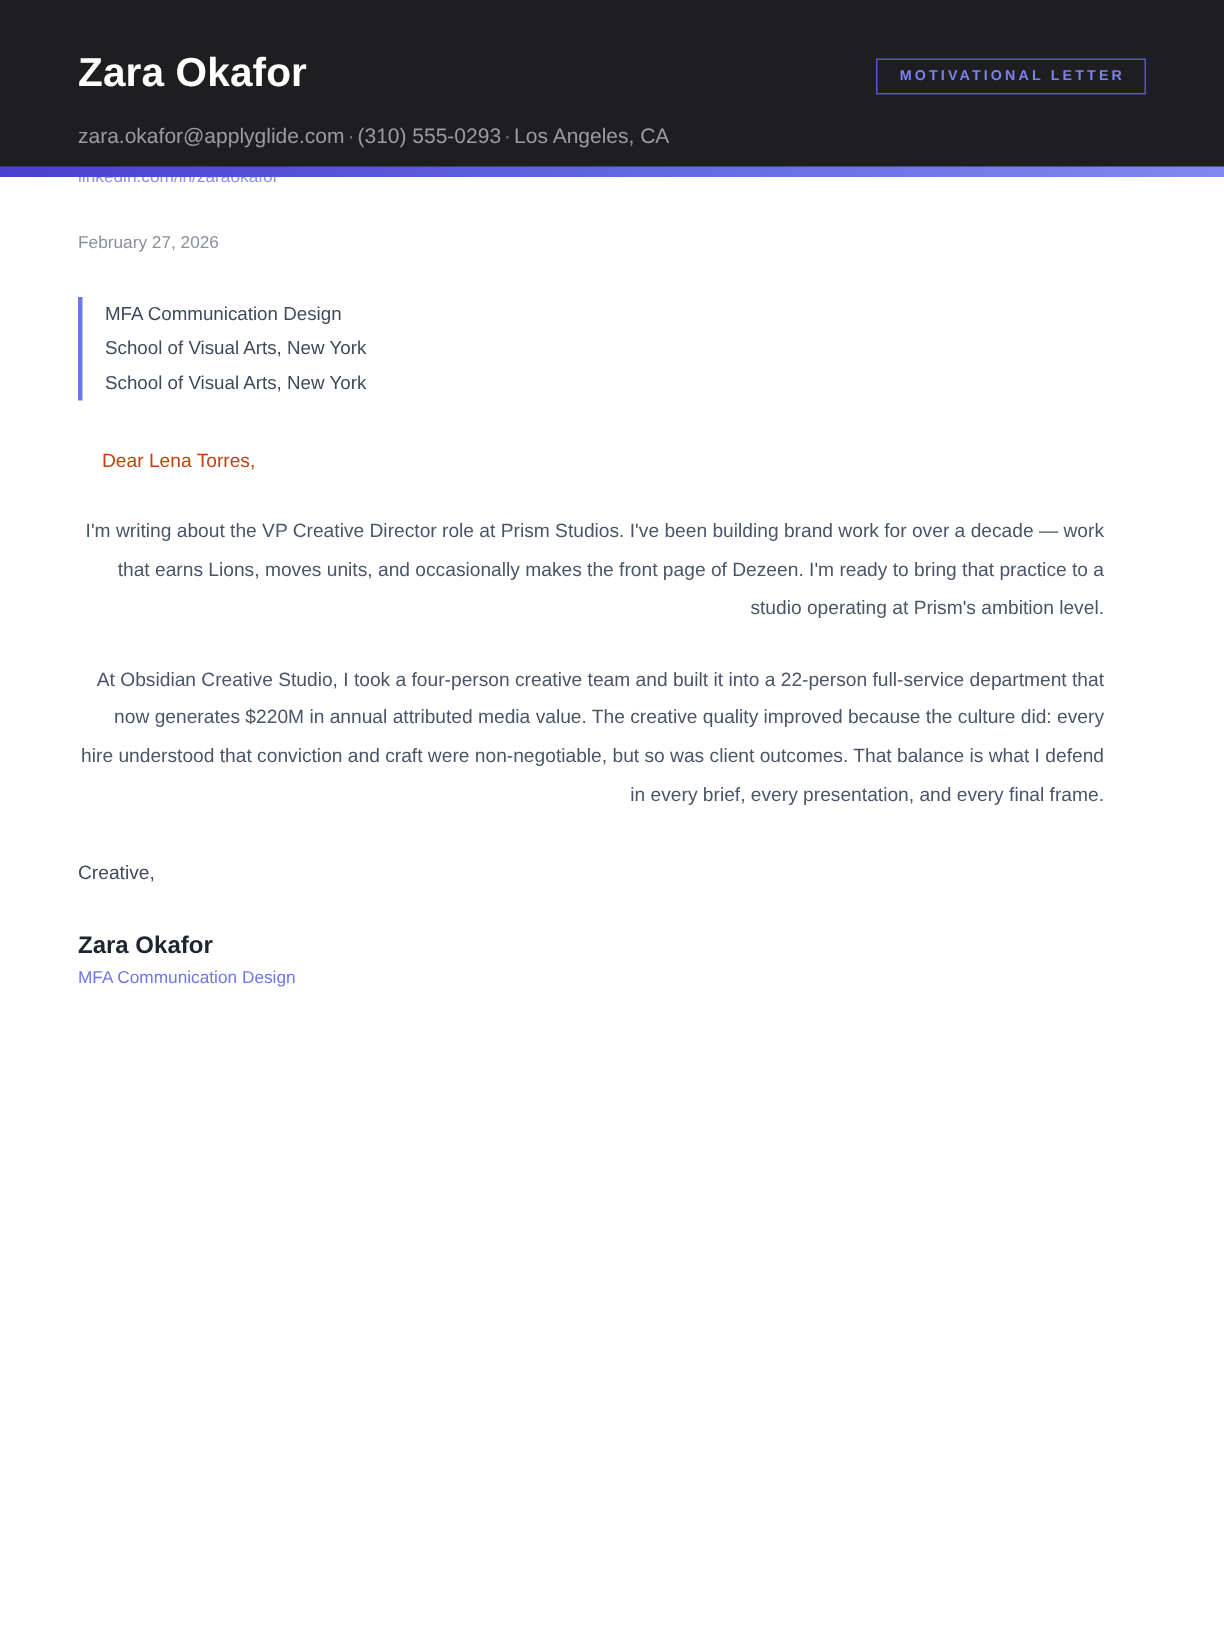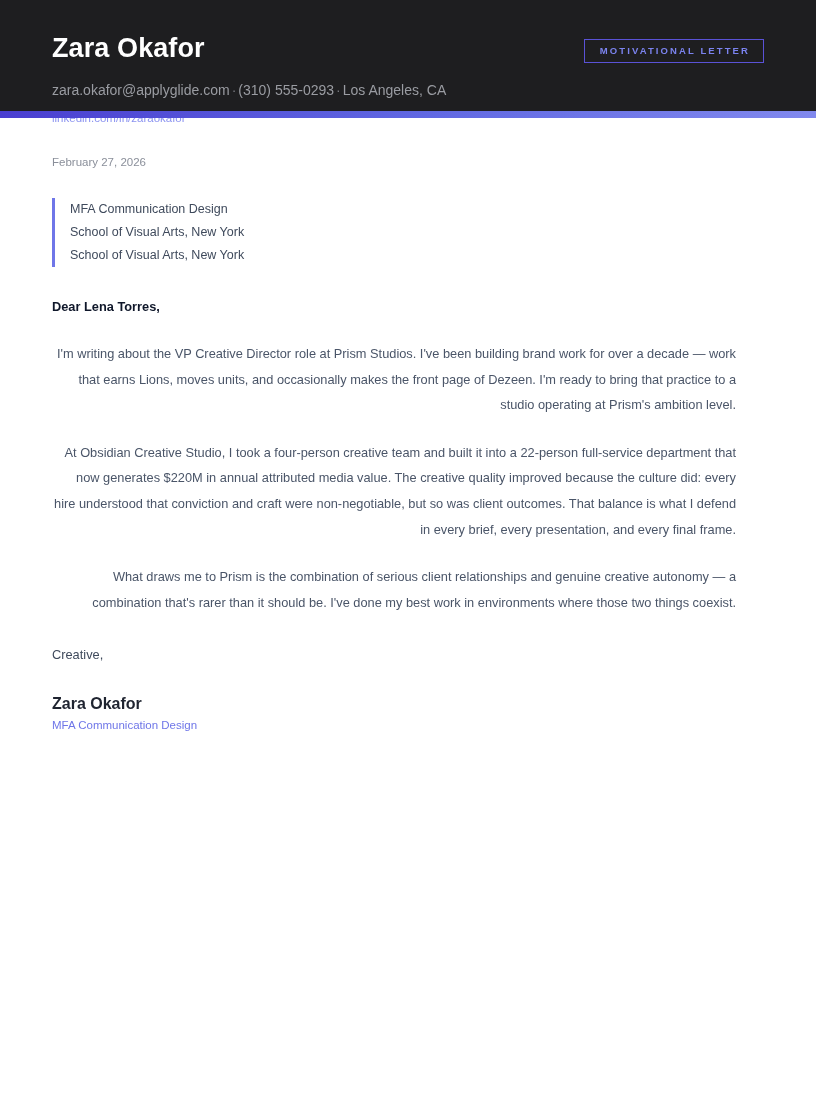--- a/index.html
+++ b/index.html
@@ -98,24 +98,23 @@
     font-size: 12.5px;
     color: #3f4a5c;
     line-height: 1.83;
   }
   .recipient-line.is-strong {
     font-weight: bold;
     color: #2f3847;
   }
   .salutation {
     font-size: 12.8px;
-    color: #0f172a;
-    margin: 0 0 24px 0;
+    color: #c2410c;
+    margin: 0 0 24px 16px;
     line-height: 1.6;
-    font-weight: bold;
   }
   .letter-para {
     font-size: 12.8px;
     color: #4a5568;
     line-height: 2.0;
     margin: 0 0 22px 0;
     text-align: right;
   }
   .signoff {
     font-size: 12.8px;
@@ -165,21 +164,20 @@
     <div class="recipient-block">
       <div class="recipient-line">MFA Communication Design</div>
       <div class="recipient-line">School of Visual Arts, New York</div>
       <div class="recipient-line">School of Visual Arts, New York</div>
     </div>
 
     <p class="salutation">Dear Lena Torres,</p>
 
     <p class="letter-para">I'm writing about the VP Creative Director role at Prism Studios. I've been building brand work for over a decade — work that earns Lions, moves units, and occasionally makes the front page of Dezeen. I'm ready to bring that practice to a studio operating at Prism's ambition level.</p>
     <p class="letter-para">At Obsidian Creative Studio, I took a four-person creative team and built it into a 22-person full-service department that now generates $220M in annual attributed media value. The creative quality improved because the culture did: every hire understood that conviction and craft were non-negotiable, but so was client outcomes. That balance is what I defend in every brief, every presentation, and every final frame.</p>
-    <p class="letter-para">What draws me to Prism is the combination of serious client relationships and genuine creative autonomy — a combination that's rarer than it should be. I've done my best work in environments where those two things coexist.</p>
 
     <p class="signoff">Creative,</p>
 
     <div class="signature-block">
       <div class="signature-name">Zara Okafor</div>
       <div class="signature-credential">MFA Communication Design</div>
     </div>
 
   </main>
 

